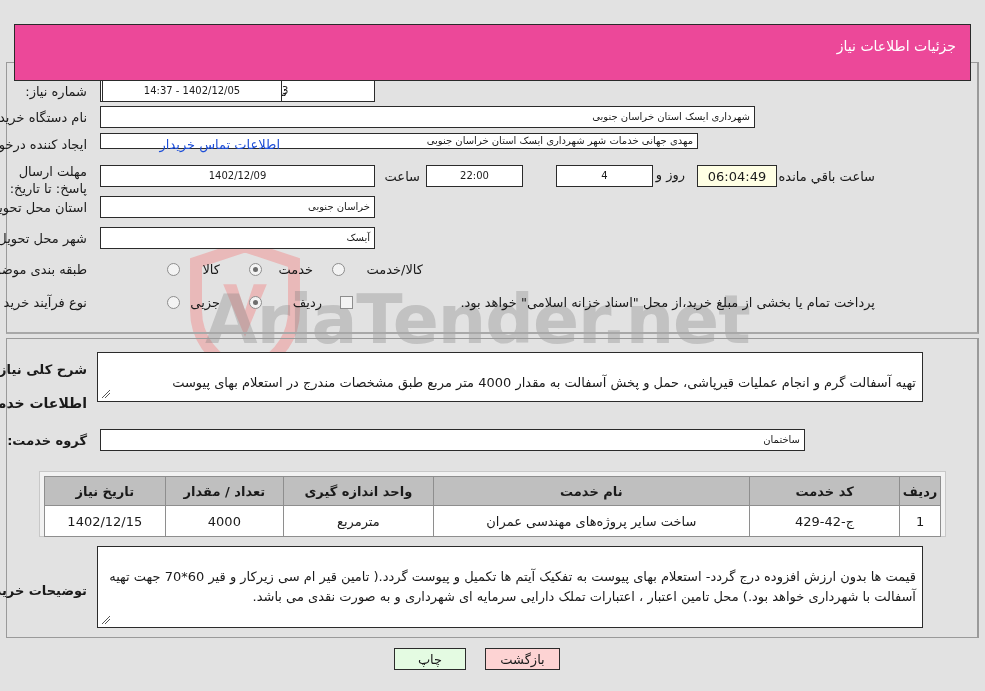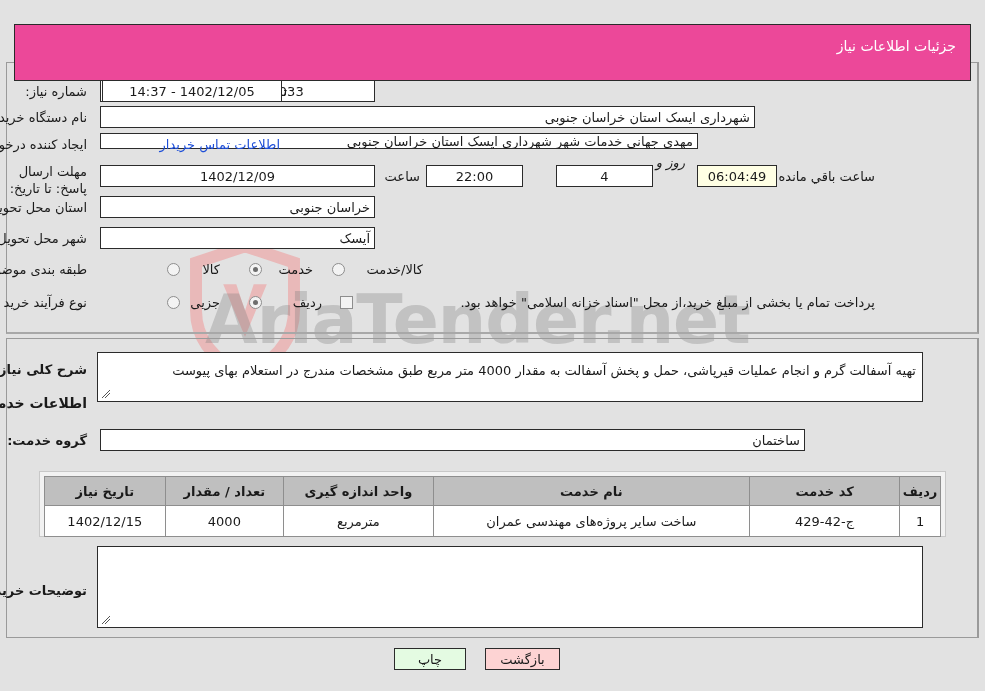--- a/index.html
+++ b/index.html
@@ -94,21 +94,21 @@
     box-sizing: border-box;
     z-index: 8;
   }
 
   
   .fld {
     position: absolute;
     background: #ffffff;
     border: 1px solid #2b2b2b;
     box-sizing: border-box;
-    font-size: 13px;
+    font-size: 10px;
     line-height: 1;
     color: #1a1a1a;
     z-index: 20;
     display: flex;
     align-items: center;
     overflow: hidden;
     white-space: nowrap;
   }
   .fld.center { justify-content: center; }
   .fld.right  { justify-content: flex-start; padding-right: 4px; }
@@ -178,21 +178,21 @@
   
   .ta {
     position: absolute;
     background: #ffffff;
     border: 1px solid #2b2b2b;
     box-sizing: border-box;
     z-index: 20;
     font-size: 13px;
     line-height: 20px;
     color: #1a1a1a;
-    padding: 8px 6px 0 6px;
+    padding: 20px 6px 0 6px;
     overflow: hidden;
   }
   .ta .grip {
     position: absolute;
     left: 3px;
     bottom: 2px;
     width: 10px;
     height: 10px;
     z-index: 21;
   }
@@ -280,21 +280,21 @@
 
 <div class="lbl" style="right:898px; top:137px;">ایجاد کننده درخواست:</div>
 <div class="fld right" style="right:287px; top:133px; width:598px; height:16px;">مهدی جهانی خدمات شهر شهرداری ایسک استان خراسان جنوبی</div>
 <div class="link" style="right:705px; top:137px;">اطلاعات تماس خریدار</div>
 
 <div class="lbl" style="right:898px; top:163px; line-height:17px; width:80px; white-space:normal; text-align:right;">مهلت ارسال پاسخ: تا تاریخ:</div>
 <div class="fld center" style="right:610px; top:165px; width:275px; height:22px;">1402/12/09</div>
 <div class="lbl" style="right:565px; top:169px;">ساعت</div>
 <div class="fld center" style="right:462px; top:165px; width:97px; height:22px;">22:00</div>
 <div class="fld center" style="right:332px; top:165px; width:97px; height:22px;">4</div>
-<div class="lbl" style="right:300px; top:155px;font-style:italic;">روز و</div>
+<div class="lbl" style="right:300px; top:167px;">روز و</div>
 <div class="timer" style="right:208px; top:165px; width:80px; height:22px;">06:04:49</div>
 <div class="lbl" style="right:110px; top:169px;">ساعت باقي مانده</div>
 
 <div class="lbl" style="right:898px; top:200px;">استان محل تحویل:</div>
 <div class="fld right" style="right:610px; top:196px; width:275px; height:22px;">خراسان جنوبی</div>
 
 <div class="lbl" style="right:898px; top:231px;">شهر محل تحویل:</div>
 <div class="fld right" style="right:610px; top:227px; width:275px; height:22px;">آیسک</div>
 
 <div class="lbl" style="right:898px; top:262px;">طبقه بندی موضوعی:</div>
@@ -347,19 +347,20 @@
       <td>ساخت سایر پروژه‌های مهندسی عمران</td>
       <td>مترمربع</td>
       <td>4000</td>
       <td>1402/12/15</td>
     </tr>
   </tbody>
 </table>
 
 <div class="lbl bold" style="right:898px; top:583px;">توضیحات خریدار:</div>
 <div class="ta" style="right:62px; top:546px; width:826px; height:82px; text-align:right;">
+  <span>قیمت ها بدون ارزش افزوده درج گردد- استعلام بهای پیوست به تفکیک آیتم ها تکمیل و پیوست گردد.( تامین قیر ام سی زیرکار و قیر 60*70 جهت تهیه آسفالت با شهرداری خواهد بود.) محل تامین اعتبار ، اعتبارات تملک دارایی سرمایه ای شهرداری و به صورت نقدی می باشد.</span>
   <svg class="grip" viewBox="0 0 10 10">
     <path d="M1 9 L9 1 M4 9 L9 4" stroke="#555" stroke-width="1" fill="none"></path>
   </svg>
 </div>
 
 <div class="btn" id="btn-back" style="right:425px; top:648px; width:75px; height:22px;">بازگشت</div>
 <div class="btn" id="btn-print" style="right:519px; top:648px; width:72px; height:22px;">چاپ</div>
 
 </body></html>

